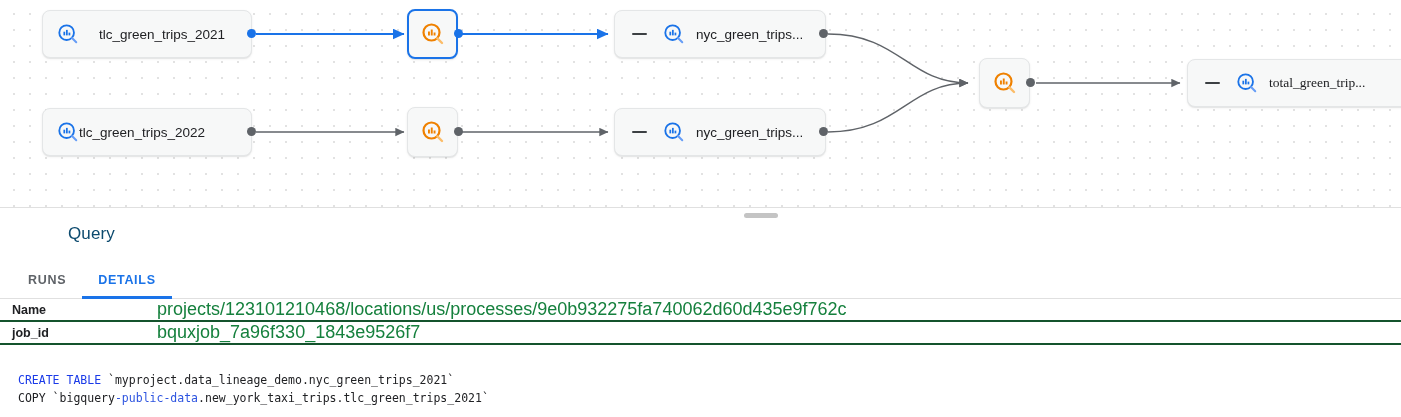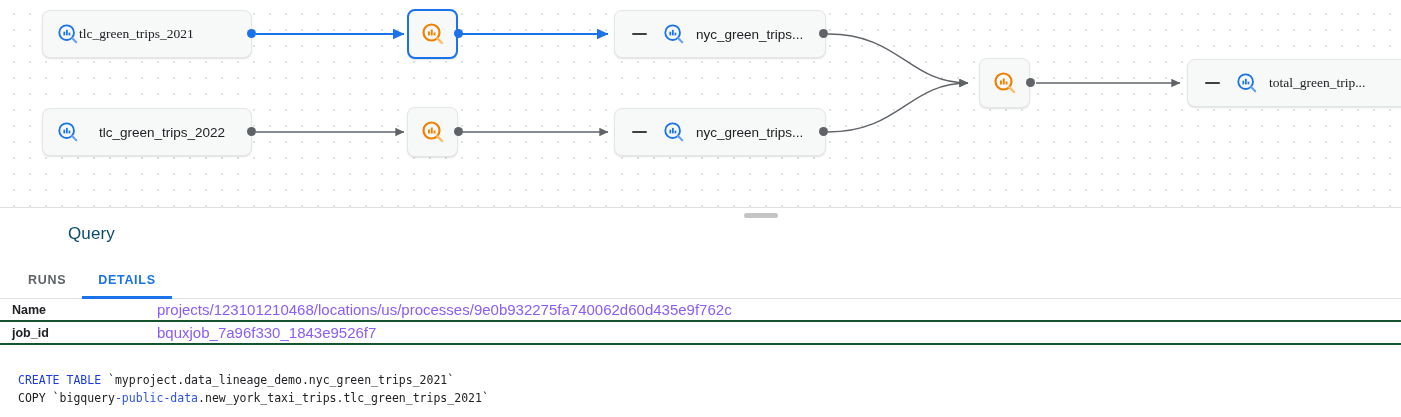--- a/index.html
+++ b/index.html
@@ -123,22 +123,22 @@
     align-items: center;
   }
   .prop-key {
     width: 157px;
     padding-left: 12px;
     font-size: 12.5px;
     font-weight: 700;
     color: #202124;
   }
   .prop-val {
-    font-size: 15px;
-    color: #8b5cf6;
+    font-size: 18px;
+    color: #15803d;
     white-space: nowrap;
     overflow: hidden;
   }
 
   #sql-block {
     position: absolute;
     left: 0; top: 152px;
     width: 1401px; height: 58px;
     padding: 11px 8px 0 18px;
     font-family: "DejaVu Sans Mono", monospace;
@@ -184,35 +184,35 @@
   <div class="node" style="left:42px; top:10px; width:210px; height:48px; padding-left:14px;">
     <span class="icon-wrap">
       <svg width="22" height="22" viewBox="0 0 24 24">
         <circle cx="10.5" cy="10.5" r="8" fill="none" stroke="#1a73e8" stroke-width="2"></circle>
         <rect x="7" y="9.5" width="1.9" height="4" fill="#1a73e8"></rect>
         <rect x="9.8" y="7.5" width="1.9" height="6" fill="#1a73e8"></rect>
         <rect x="12.6" y="10.5" width="1.9" height="3" fill="#1a73e8"></rect>
         <line x1="16.4" y1="16.4" x2="21" y2="21" stroke="#669df6" stroke-width="2.2" stroke-linecap="round"></line>
       </svg>
     </span>
-    <span class="node-label" style="margin-left:0;font-family:Liberation Serif, serif;">tlc_green_trips_2021</span>
+    <span class="node-label" style="margin-left:20px;">tlc_green_trips_2021</span>
   </div>
   <div class="port blue" style="left:247px; top:29px;"></div>
 
   <div class="node" style="left:42px; top:108px; width:210px; height:48px; padding-left:14px;">
     <span class="icon-wrap">
       <svg width="22" height="22" viewBox="0 0 24 24">
         <circle cx="10.5" cy="10.5" r="8" fill="none" stroke="#1a73e8" stroke-width="2"></circle>
         <rect x="7" y="9.5" width="1.9" height="4" fill="#1a73e8"></rect>
         <rect x="9.8" y="7.5" width="1.9" height="6" fill="#1a73e8"></rect>
         <rect x="12.6" y="10.5" width="1.9" height="3" fill="#1a73e8"></rect>
         <line x1="16.4" y1="16.4" x2="21" y2="21" stroke="#669df6" stroke-width="2.2" stroke-linecap="round"></line>
       </svg>
     </span>
-    <span class="node-label" style="margin-left:20px;">tlc_green_trips_2022</span>
+    <span class="node-label" style="margin-left:0;">tlc_green_trips_2022</span>
   </div>
   <div class="port" style="left:247px; top:127px;"></div>
 
   <div class="node selected" style="left:407px; top:9px; width:51px; height:50px; justify-content:center;">
     <span class="icon-wrap">
       <svg width="24" height="24" viewBox="0 0 24 24">
         <circle cx="10.5" cy="10.5" r="8" fill="none" stroke="#ef8100" stroke-width="2.2"></circle>
         <rect x="7" y="9.5" width="1.9" height="4" fill="#ef8100"></rect>
         <rect x="9.8" y="7.5" width="1.9" height="6" fill="#ef8100"></rect>
         <rect x="12.6" y="10.5" width="1.9" height="3" fill="#ef8100"></rect>

